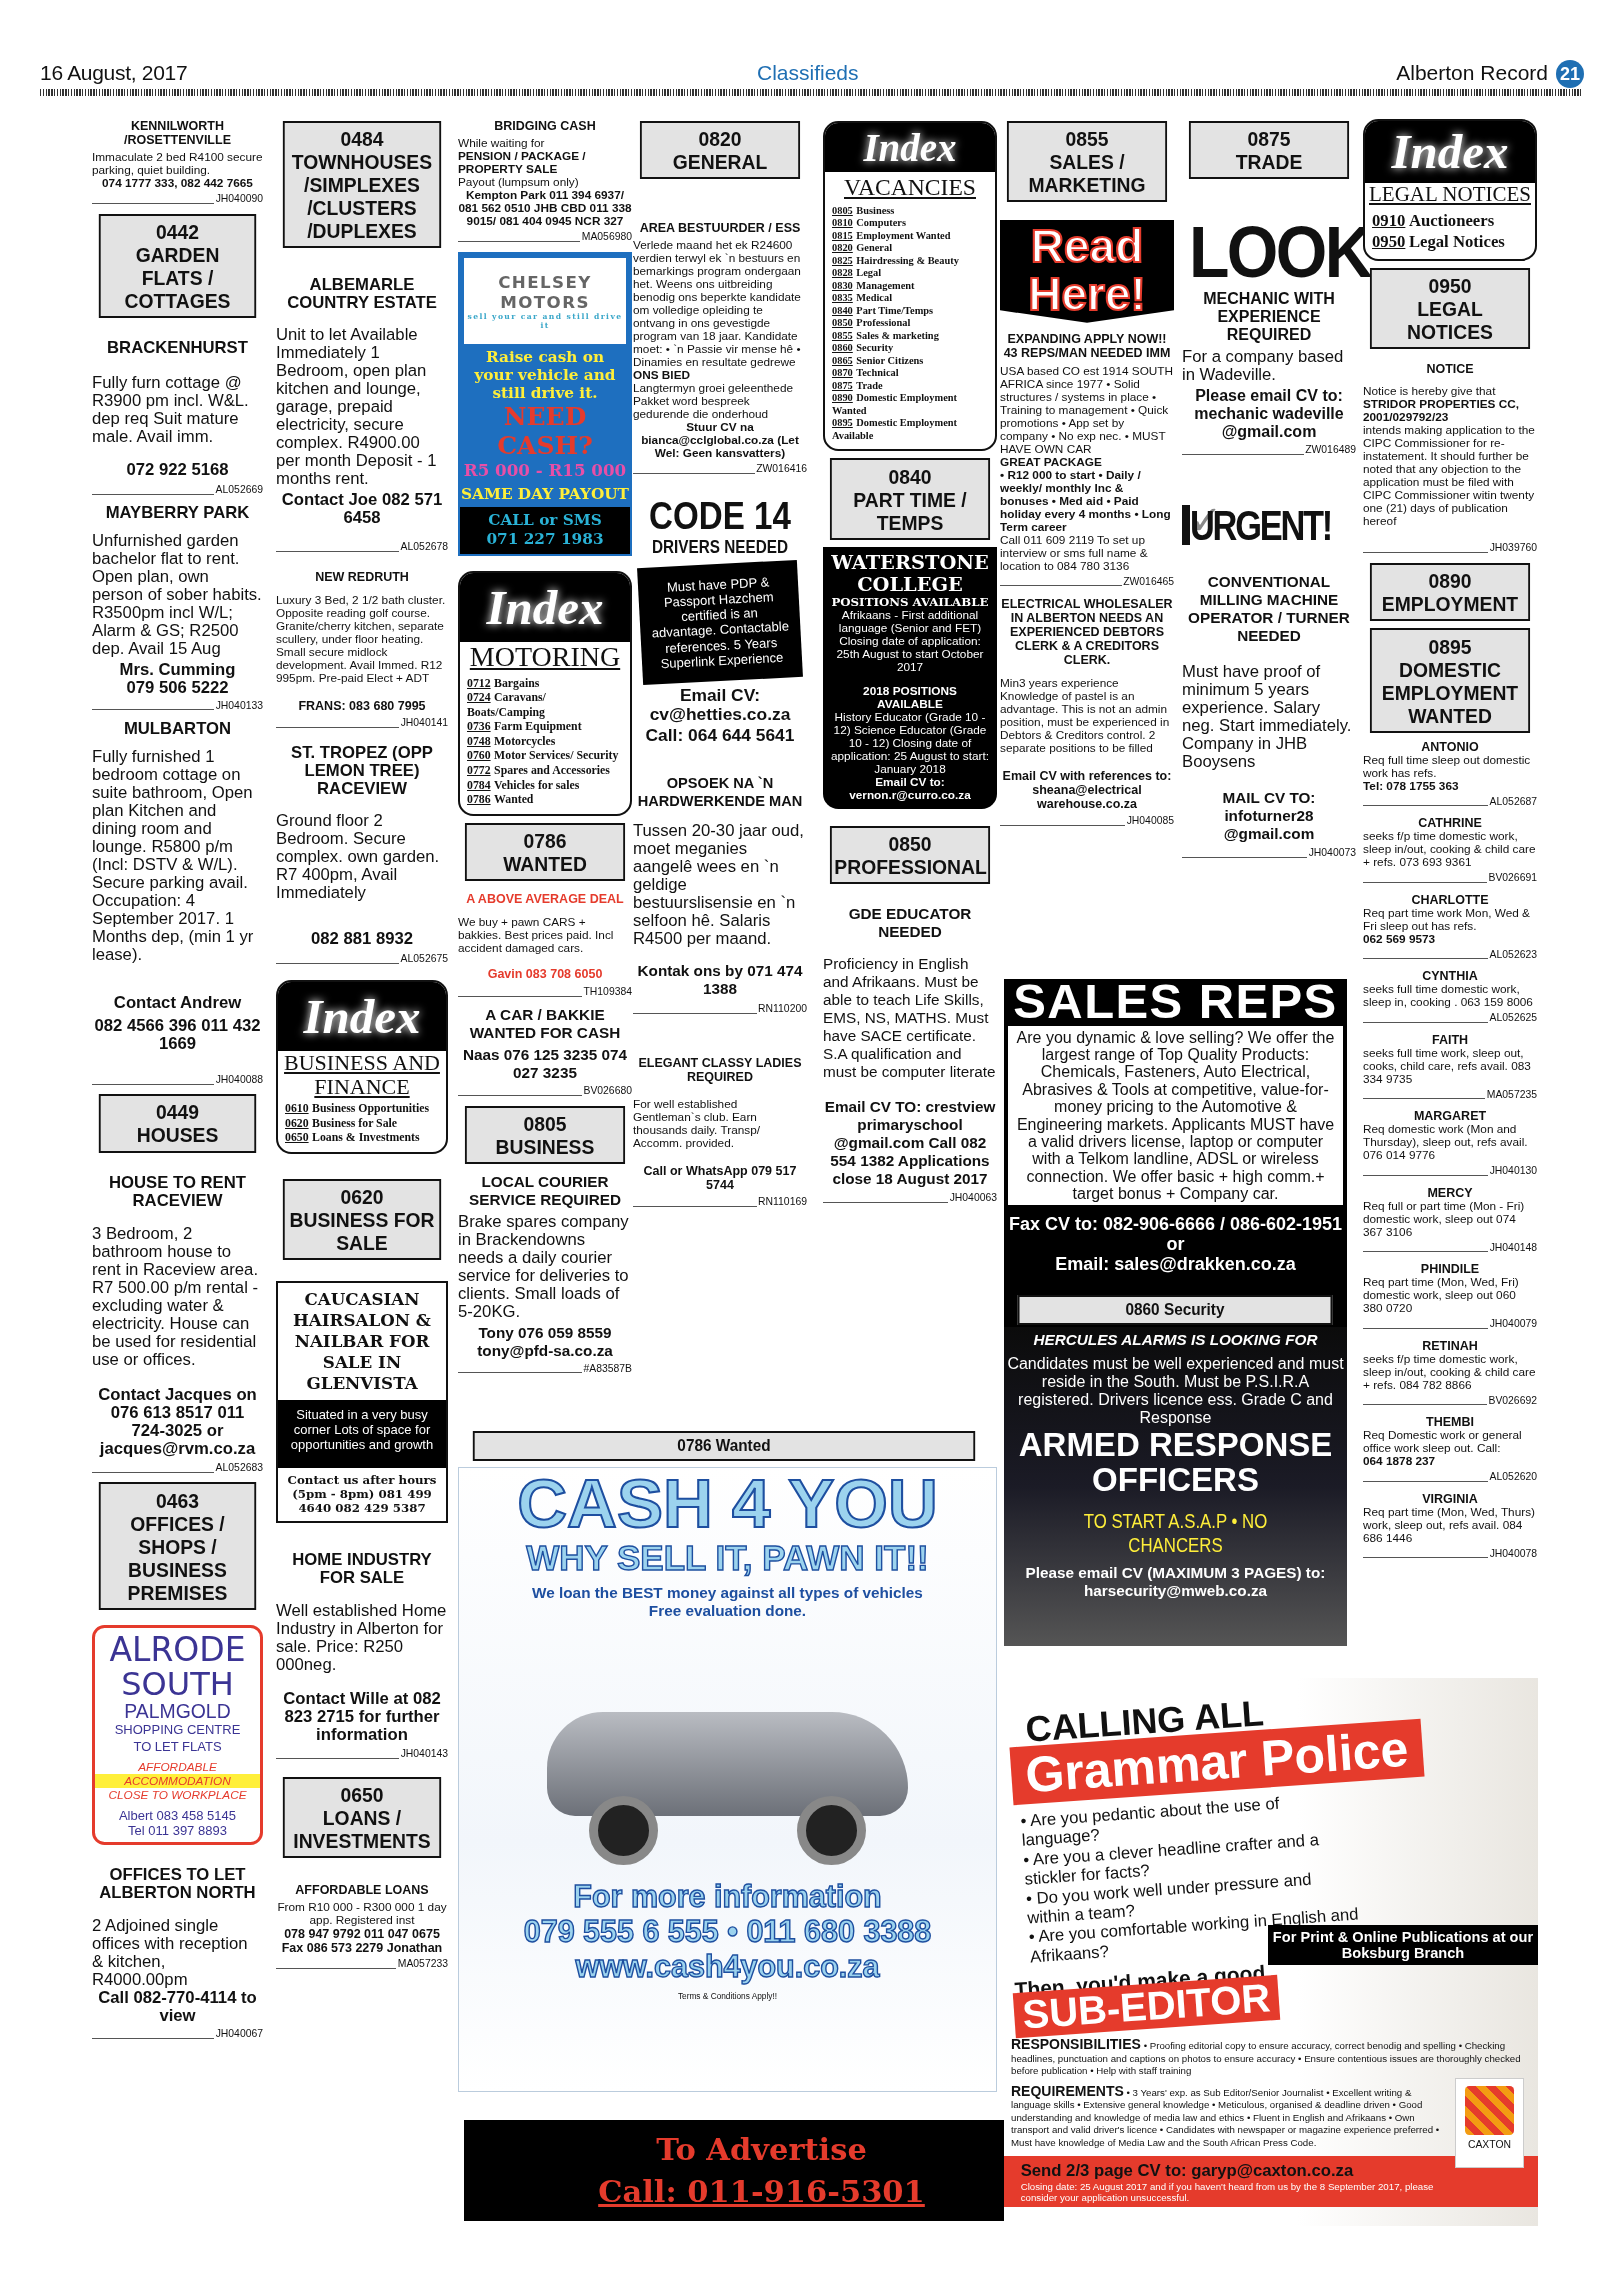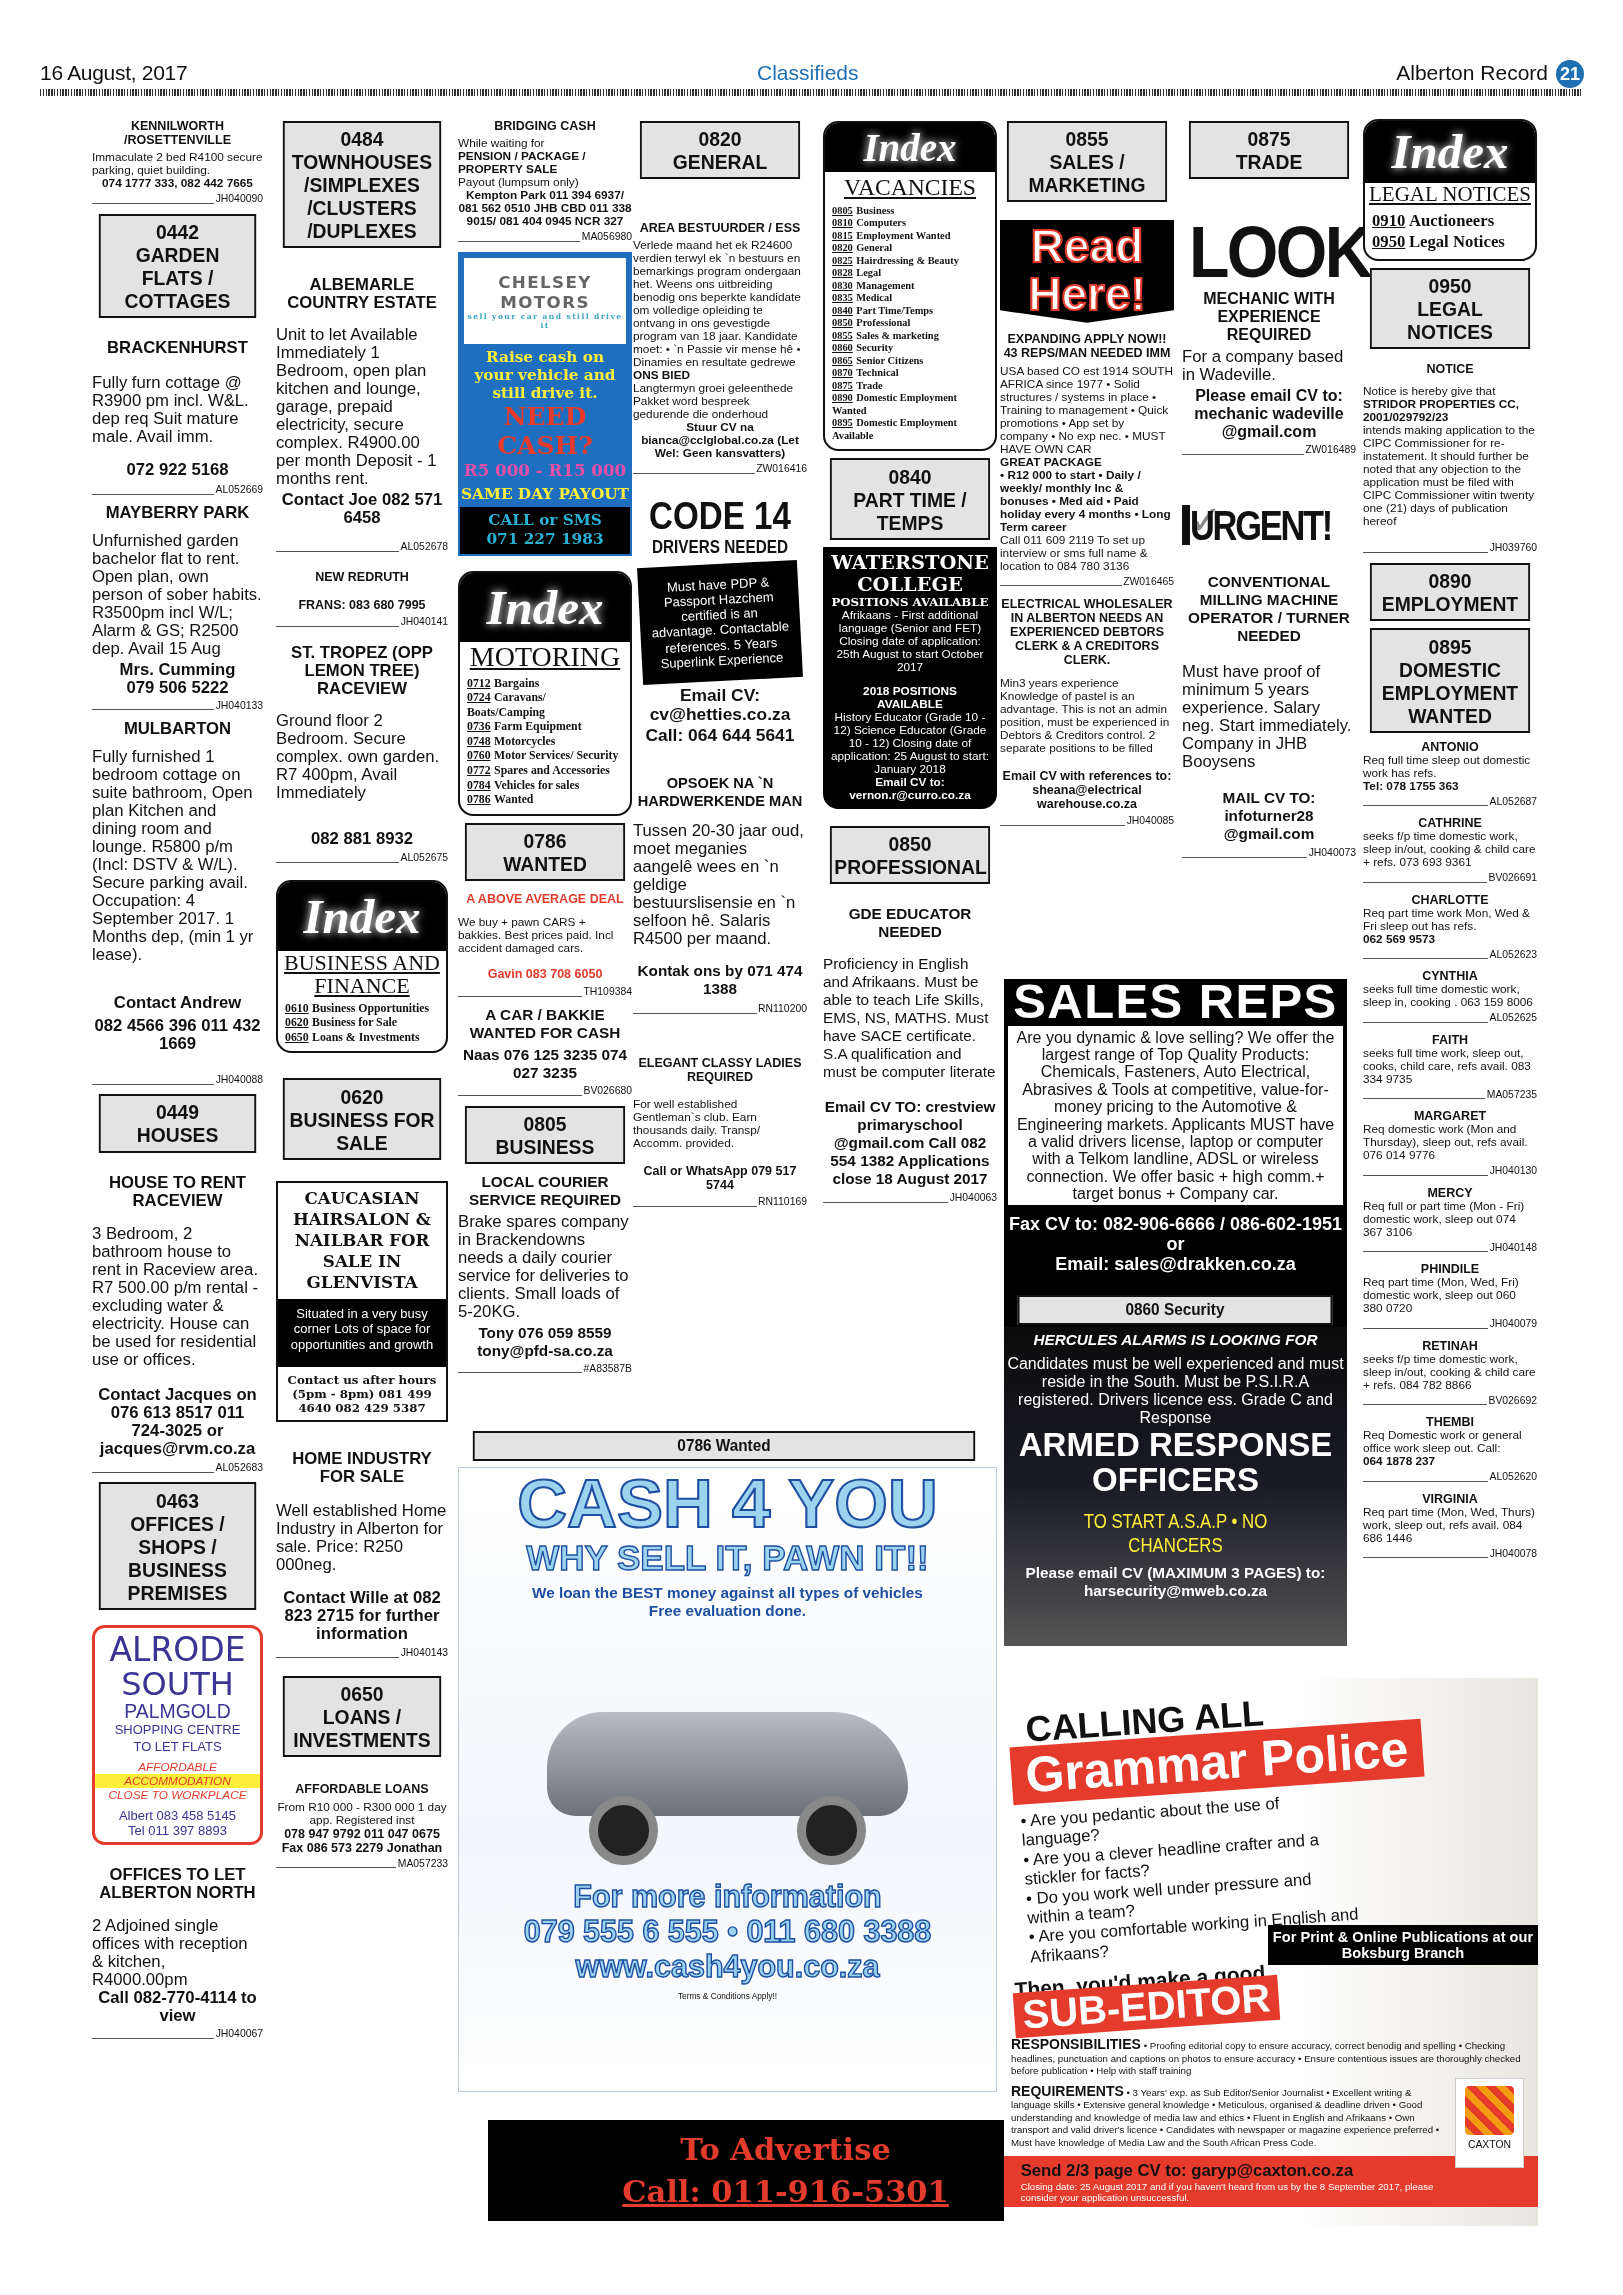--- a/index.html
+++ b/index.html
@@ -110,20 +110,21 @@
       <div>TOWNHOUSES /SIMPLEXES /CLUSTERS /DUPLEXES</div>
     </div>
   <div>
     <div class="ttl" style="margin-top:28px">ALBEMARLE COUNTRY ESTATE</div>
     <div class="txt" style="margin-top:14px">Unit to let Available Immediately 1 Bedroom, open plan kitchen and lounge, garage, prepaid electricity, secure complex. R4900.00 per month Deposit - 1 months rent.</div>
     <div class="ttl" style="margin:2.8px 0">Contact Joe 082 571 6458</div>
     <div class="ref" style="margin-top:14px"><span>AL052678</span></div>
   </div>
   <div>
     <div class="ttl-s" style="margin-top:18px">NEW REDRUTH</div>
+    <div class="txt-s" style="margin-top:9.7px">Luxury 3 Bed, 2 1/2 bath cluster. Opposite reading golf course. Granite/cherry kitchen, separate scullery, under floor heating. Small secure midlock development. Avail Immed. R12 995pm. Pre-paid Elect + ADT</div>
     <div class="ttl-s" style="margin-top:14px">FRANS: 083 680 7995</div>
     <div class="ref"><span>JH040141</span></div>
   </div>
   <div>
     <div class="ttl" style="margin-top:16.7px">ST. TROPEZ (OPP LEMON TREE) RACEVIEW</div>
     <div class="txt" style="margin-top:14px">Ground floor 2 Bedroom. Secure complex. own garden. R7 400pm, Avail Immediately</div>
     <div class="ttl" style="margin-top:28px">082 881 8932</div>
     <div class="ref"><span>AL052675</span></div>
   </div>
   <div class="idx" style="margin-top:16.7px">
@@ -480,21 +481,21 @@
   <div style="margin:21px auto 0;width:389px;height:208px;position:relative">
     <div style="position:absolute;left:14px;right:14px;top:62px;height:104px;background:linear-gradient(180deg,#b9bcc2,#6c7078);border-radius:56px 76px 28px 28px"></div>
     <div style="position:absolute;left:56px;top:146px;width:69px;height:69px;border-radius:50%;background:#222;border:9.7px solid #888"></div>
     <div style="position:absolute;right:56px;top:146px;width:69px;height:69px;border-radius:50%;background:#222;border:9.7px solid #888"></div>
   </div>
   <div style="font-weight:bold;font-size:30.5px;color:#9cd3ee;-webkit-text-stroke:1.4px #1e4fa0;margin-top:21px">For more information</div>
   <div style="font-weight:bold;font-size:30.5px;color:#9cd3ee;-webkit-text-stroke:1.4px #1e4fa0">079 555 6 555 • 011 680 3388</div>
   <div style="font-weight:bold;font-size:30.5px;color:#9cd3ee;-webkit-text-stroke:1.4px #1e4fa0">www.cash4you.co.za</div>
   <div style="font-size:8.3px;margin-top:7px">Terms &amp; Conditions Apply!!</div>
 </div>
-<div class="abs blk" style="left:488px;top:2120px;width:595px;height:101px;text-align:center;font-family:'DejaVu Serif',serif;font-weight:bold;color:#e53b2c;font-size:30.5px;line-height:42px;padding-top:8.3px">
+<div class="abs blk" style="left:464px;top:2120px;width:595px;height:101px;text-align:center;font-family:'DejaVu Serif',serif;font-weight:bold;color:#e53b2c;font-size:30.5px;line-height:42px;padding-top:8.3px">
   <div>To Advertise</div>
   <div style="text-decoration:underline">Call: 011-916-5301</div>
 </div>
 
 <div class="abs" style="left:1004px;top:1678px;width:534px;height:548px;background:linear-gradient(90deg,#fff 0%,#fff 55%,#e9e6e0 100%)">
   <div style="font-weight:bold;font-size:36px;transform:rotate(-4deg);margin:12.5px 0 0 21px">CALLING ALL</div>
   <div style="background:#e53b2c;color:#fff;font-weight:bold;font-size:50px;display:inline-block;padding:0 14px;transform:rotate(-4deg);margin-left:7px">Grammar Police</div>
   <div id="grammar-bullets" style="font-size:16.7px;line-height:19.4px;margin:9.7px 0 0 21px;width:333px;transform:rotate(-4deg)">
       <div>• Are you pedantic about the use of language?</div>
       <div>• Are you a clever headline crafter and a stickler for facts?</div>

